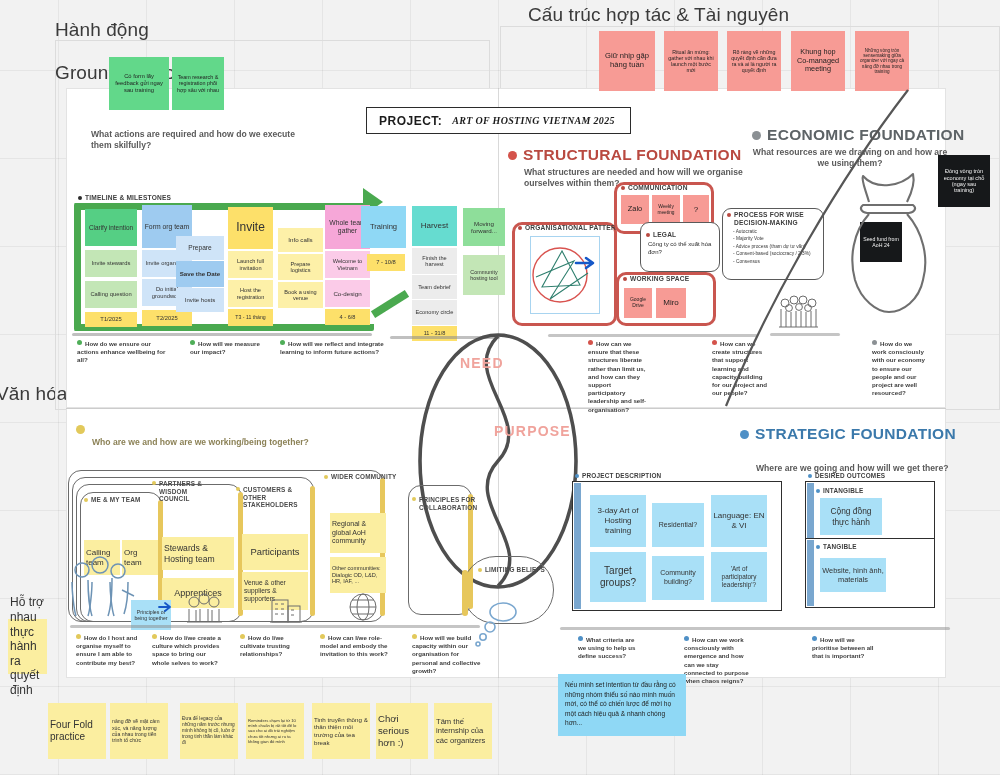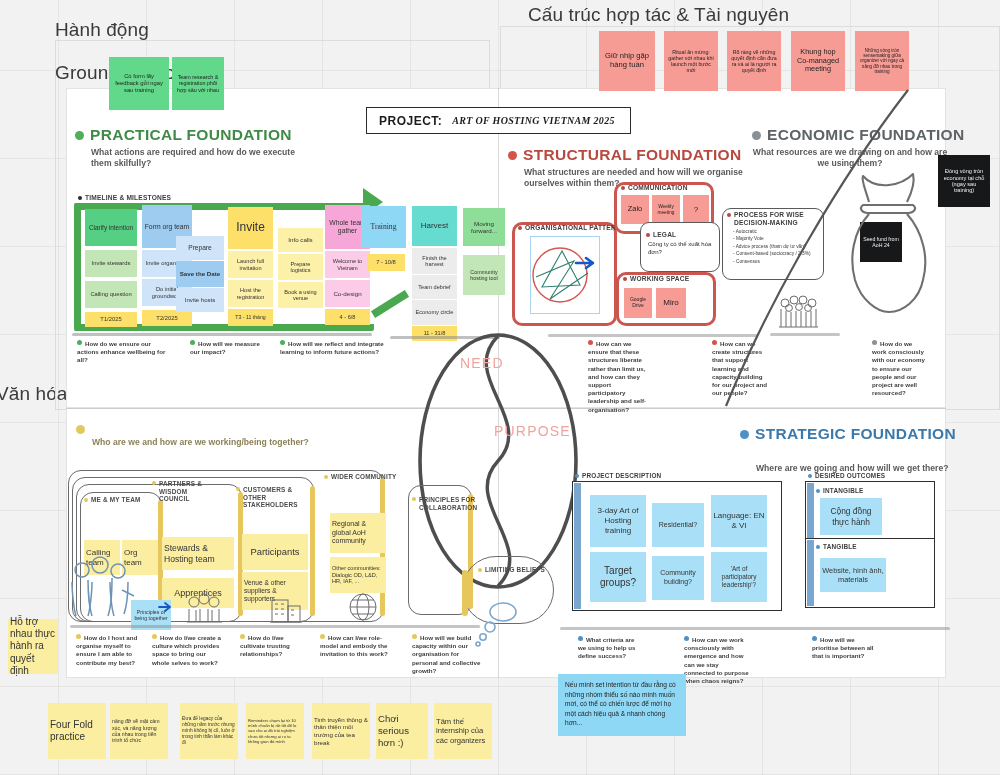--- a/index.html
+++ b/index.html
@@ -74,37 +74,37 @@
     line-height:1.15;padding:2px;box-sizing:border-box;
   }
   .g-dark{background:#55cf84;}
   .g-light{background:#c3e6b6;}
   .b-mid{background:#9ecbf0;}
   .b-light{background:#cfe4f8;}
   .y-mid{background:#fde06a;}
   .y-light{background:#fdf0a8;}
   .p-mid{background:#f6a7d8;}
   .p-light{background:#fbcbe8;}
-  .c-sky{background:#8fd8f5;font-family:Liberation Serif, serif;}
+  .c-sky{background:#8fd8f5;}
   .c-teal{background:#66dcd0;}
   .g-mid{background:#8ede9a;}
   .grey-l{background:#ececec;}
 
   .bracket-green{background:transparent;border:7px solid #4aa94f;border-right:none;}
 
   
   .pbox{border:3.5px solid #c9564f;border-radius:10px;background:#fff;}
   .wbox{border:1.2px solid #5a5a5a;border-radius:9px;background:#fff;}
 
   .vline{background:#b9b9b9;}
   .hline{background:#b9b9b9;}
 
   .wave{height:3px;background:#8c8c8c;border-radius:2px;}
 
-  .pinkword{color:#f0a39c;font-weight:400;letter-spacing:1.2px;}
+  .pinkword{color:#f0a39c;font-weight:700;letter-spacing:1.2px;}
 
   .cult-h{font-size:6.4px;font-weight:700;letter-spacing:.2px;display:flex;align-items:center;gap:3px;color:#4a4a4a;}
 
   .note-y{background:#fbeea0;display:flex;align-items:center;justify-content:center;text-align:left;line-height:1.22;box-sizing:border-box;padding:2px;margin-top:19px;}
   .note-b{background:#a9e0f7;display:flex;align-items:center;justify-content:center;text-align:center;line-height:1.22;box-sizing:border-box;padding:2px;}
 
   .strat-box{border:1.6px solid #2e2e2e;background:#fff;}
   .strat-bar{background:#7aa7cf;}
 </style>
 </head>
@@ -138,24 +138,20 @@
 
   <div class="abs sticky black" style="left:938px;top:155px;width:52px;height:52px;font-size:5.6px;">Đóng vòng tròn economy tại chỗ (ngay sau training)</div>
   <div class="abs sticky black" style="left:860px;top:222px;width:42px;height:40px;font-size:5.2px;">Seed fund from AoH 24</div>
 
   <div class="abs projbox" style="left:366px;top:107px;width:265px;height:27px;">
     <span class="lbl">PROJECT:</span>
     <span class="val">ART OF HOSTING VIETNAM 2025</span>
   </div>
 
   <div class="abs" style="left:75px;top:126px;width:270px;">
-    <div class="sec-h">
-      <span class="sec-dot" style="background:#4fae58;"></span>
-      <span class="sec-title" style="color:#3f8a46;">PRACTICAL FOUNDATION</span>
-    </div>
     <div class="sec-sub" style="color:#5a5a5a;margin-left:16px;margin-top:3px;width:212px;">What actions are required and how do we execute them skilfully?</div>
   </div>
 
   <div class="abs mini-h" style="left:78px;top:194px;color:#3d3d3d;">
     <span class="mini-dot" style="background:#2b2b2b;"></span>
     <span>TIMELINE &amp; MILESTONES</span>
   </div>
 
   <div class="abs bracket-green" style="left:74px;top:203px;width:300px;height:128px;border-radius:2px;"></div>
   <div class="abs" style="left:363px;top:188px;width:0;height:0;border-left:20px solid #4aa94f;border-top:14px solid transparent;border-bottom:14px solid transparent;"></div>
@@ -447,21 +443,21 @@
   <div class="abs qst" style="left:240px;top:634px;width:68px;">
     <span class="qdot" style="background:#e2c95b;"></span><span>How do I/we cultivate trusting relationships?</span>
   </div>
   <div class="abs qst" style="left:320px;top:634px;width:80px;">
     <span class="qdot" style="background:#e2c95b;"></span><span>How can I/we role-model and embody the invitation to this work?</span>
   </div>
   <div class="abs qst" style="left:412px;top:634px;width:70px;">
     <span class="qdot" style="background:#e2c95b;"></span><span>How will we build capacity within our organisation for personal and collective growth?</span>
   </div>
 
-  <div class="abs note-y" style="left:8px;top:600px;width:50px;height:55px;font-size:10px;">Hỗ trợ nhau thực hành ra quyết định</div>
+  <div class="abs note-y" style="left:8px;top:600px;width:39px;height:55px;font-size:12px;">Hỗ trợ nhau thực hành ra quyết định</div>
 
   <div class="abs" style="left:740px;top:425px;width:300px;">
     <div class="sec-h">
       <span class="sec-dot" style="background:#4f90c6;"></span>
       <span class="sec-title" style="color:#3b79ab;">STRATEGIC FOUNDATION</span>
     </div>
     <div class="sec-sub" style="color:#5a5a5a;margin-left:16px;margin-top:20px;width:236px;">Where are we going and how will we get there?</div>
   </div>
 
   <div class="abs cult-h" style="left:575px;top:472px;color:#3d3d3d;">

